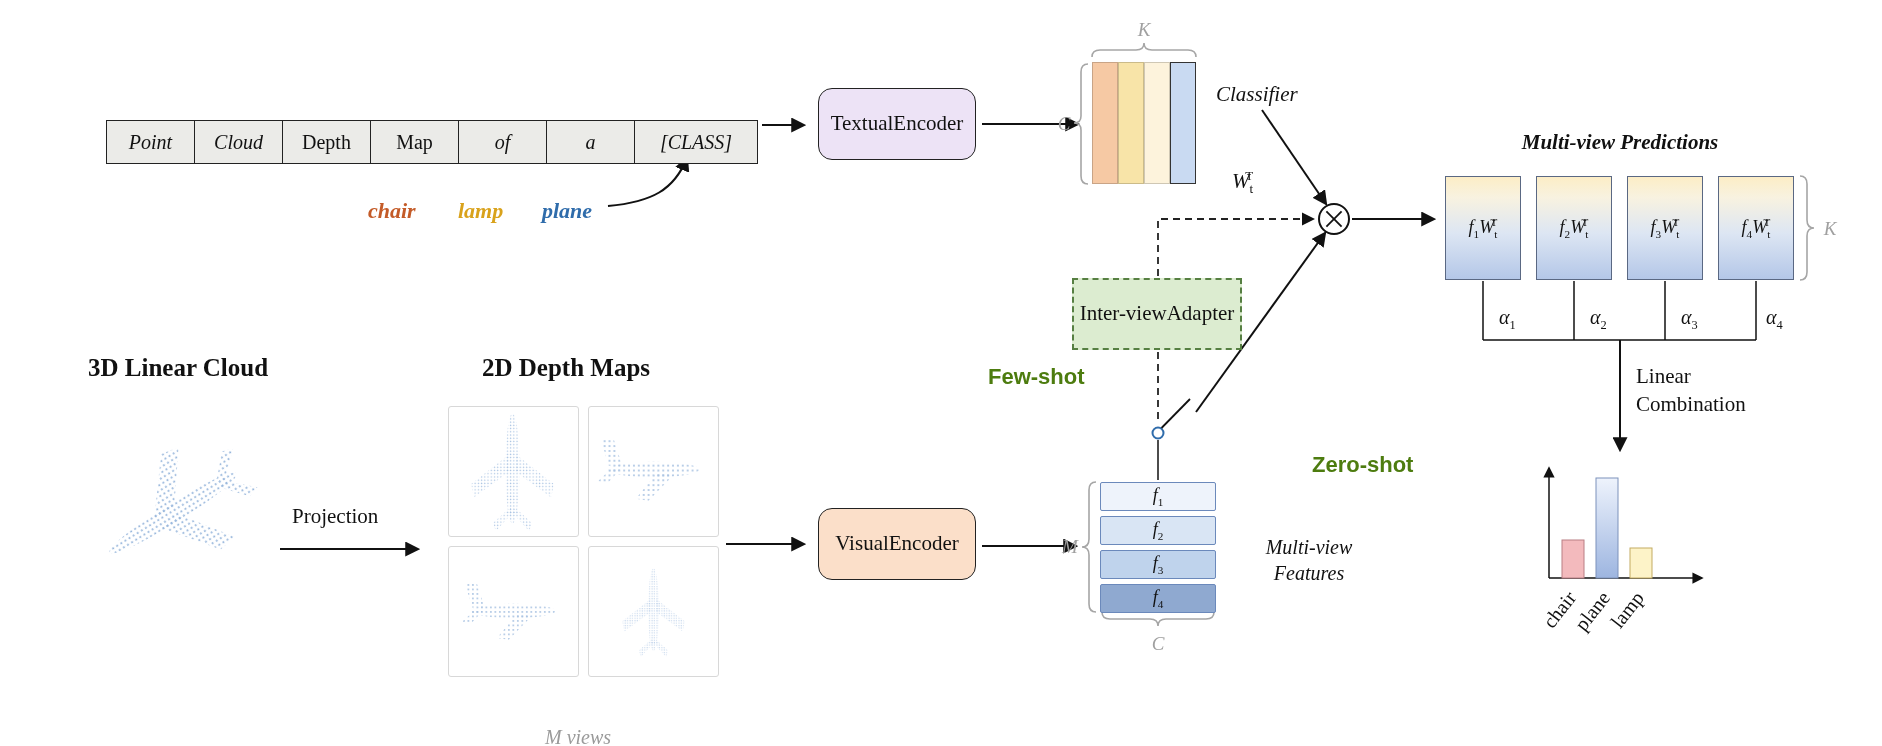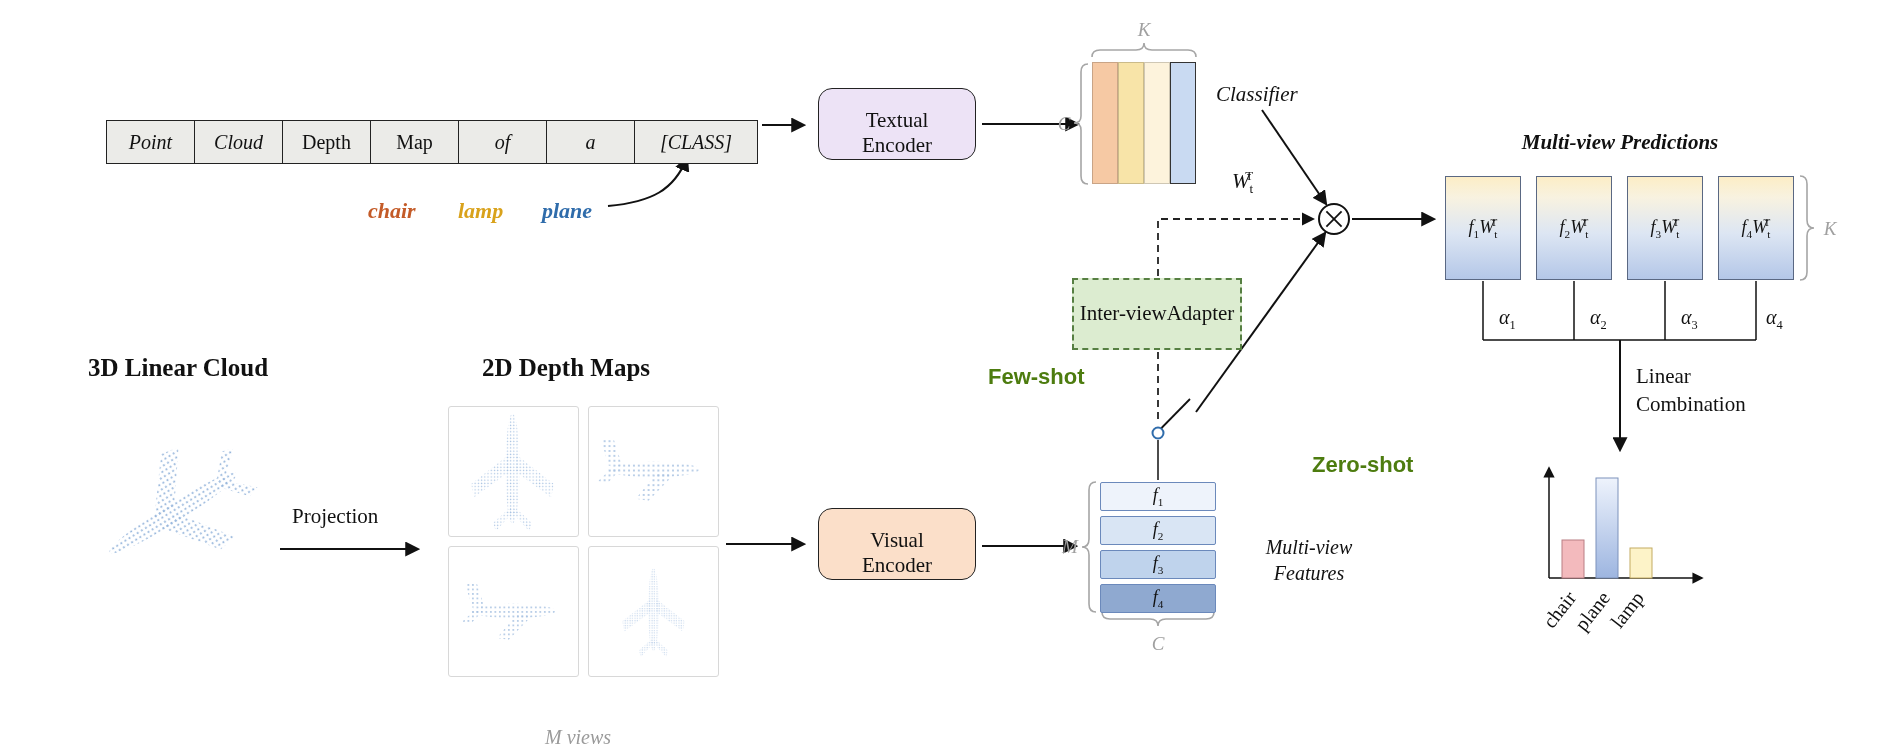--- a/index.html
+++ b/index.html
@@ -12,22 +12,22 @@
   
   .ptable{display:flex;border:1.6px solid #222;background:#ebebe8;height:44px;box-sizing:border-box;margin-top:17px;}
   .pcell{display:flex;align-items:center;justify-content:center;font-size:20px;
          border-right:1.6px solid #222;box-sizing:border-box;}
   .pcell:last-child{border-right:none;}
   .ital{font-style:italic;}
 
   .classword{font-style:italic;font-weight:600;font-size:22px;}
 
   
-  .enc{border:1.8px solid #222;border-radius:14px;display:flex;flex-direction:column;
-       align-items:center;justify-content:flex-end;font-size:21px;line-height:1.22;box-sizing:border-box;}
+  .enc{border:1.8px solid #222;border-radius:14px;display:flex;flex-direction:row;
+       align-items:center;justify-content:center;font-size:21px;line-height:1.22;box-sizing:border-box;}
   .enc-textual{background:#ede3f6;}
   .enc-visual{background:#fbdfc9;}
   .adapterbox{border:2px dashed #567f42;border-radius:0;background:#dcecd0;display:flex;
        align-items:center;justify-content:center;font-size:21px;line-height:1.22;box-sizing:border-box;}
 
   
   .strip{position:absolute;top:0;height:122px;width:26px;box-sizing:border-box;border:1px solid rgba(0,0,0,.18);}
   .strip.front{border:1.6px solid #333;}
 
   .mathlab{font-size:18px;}

